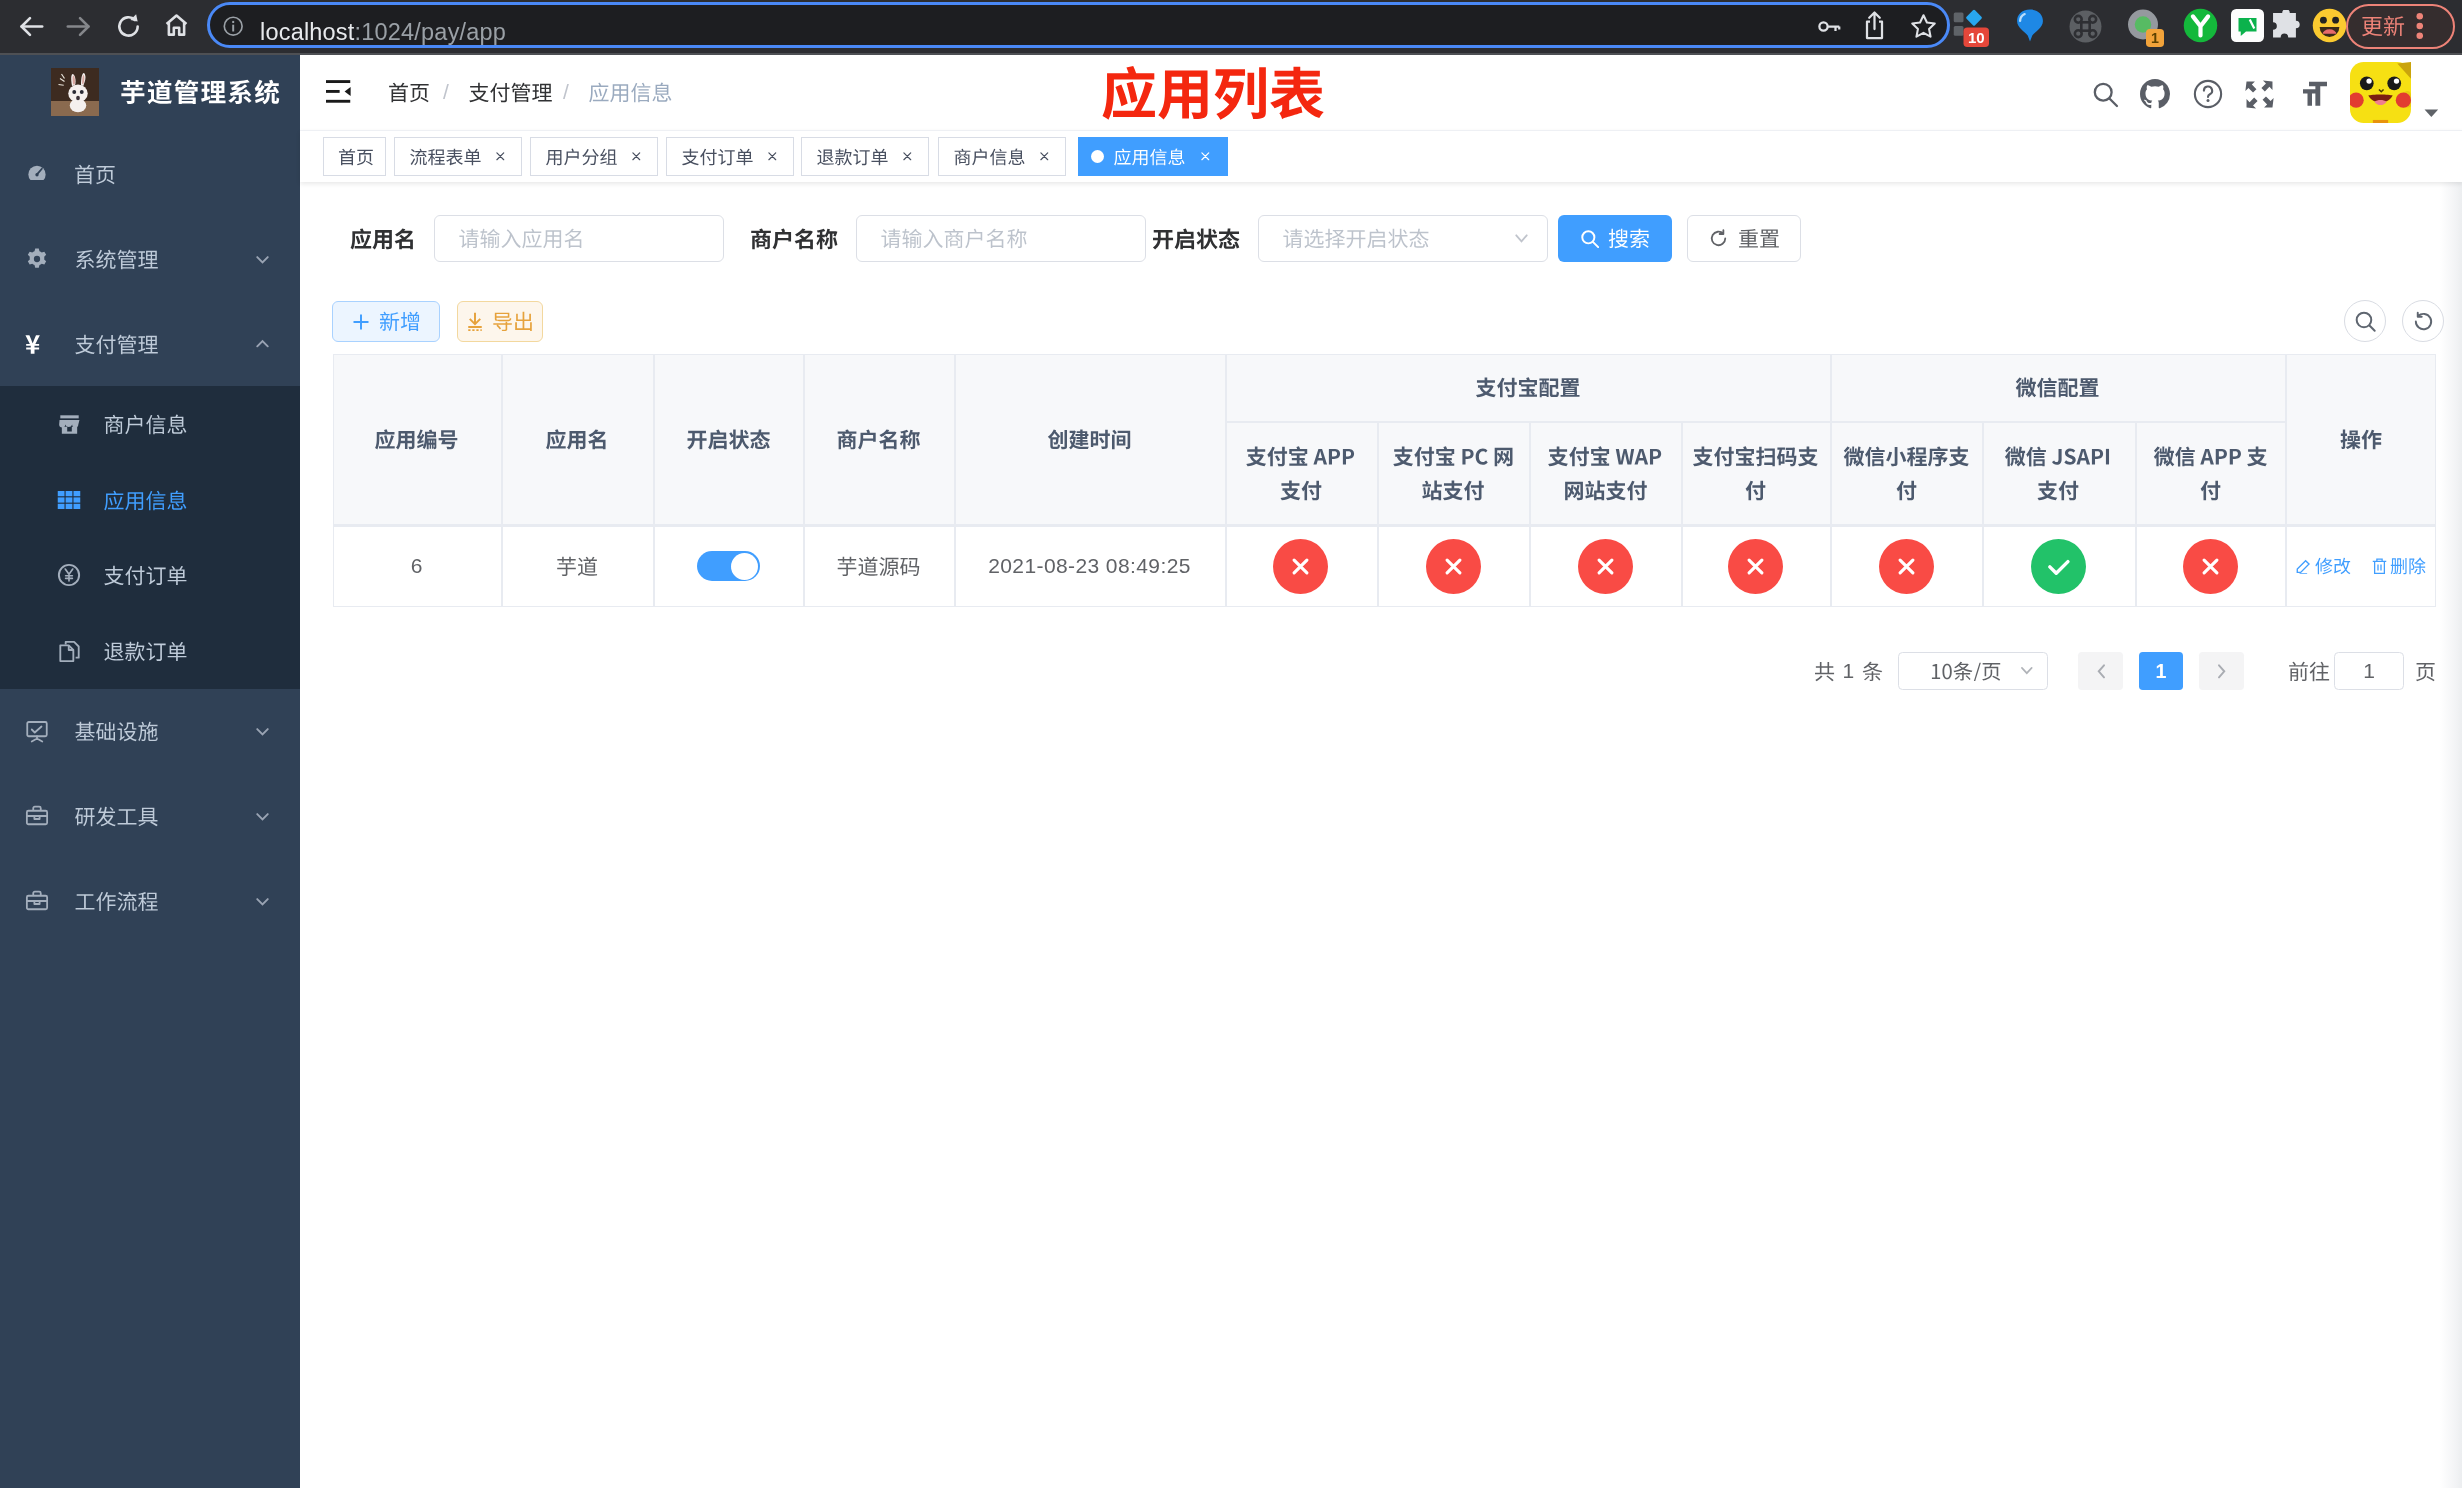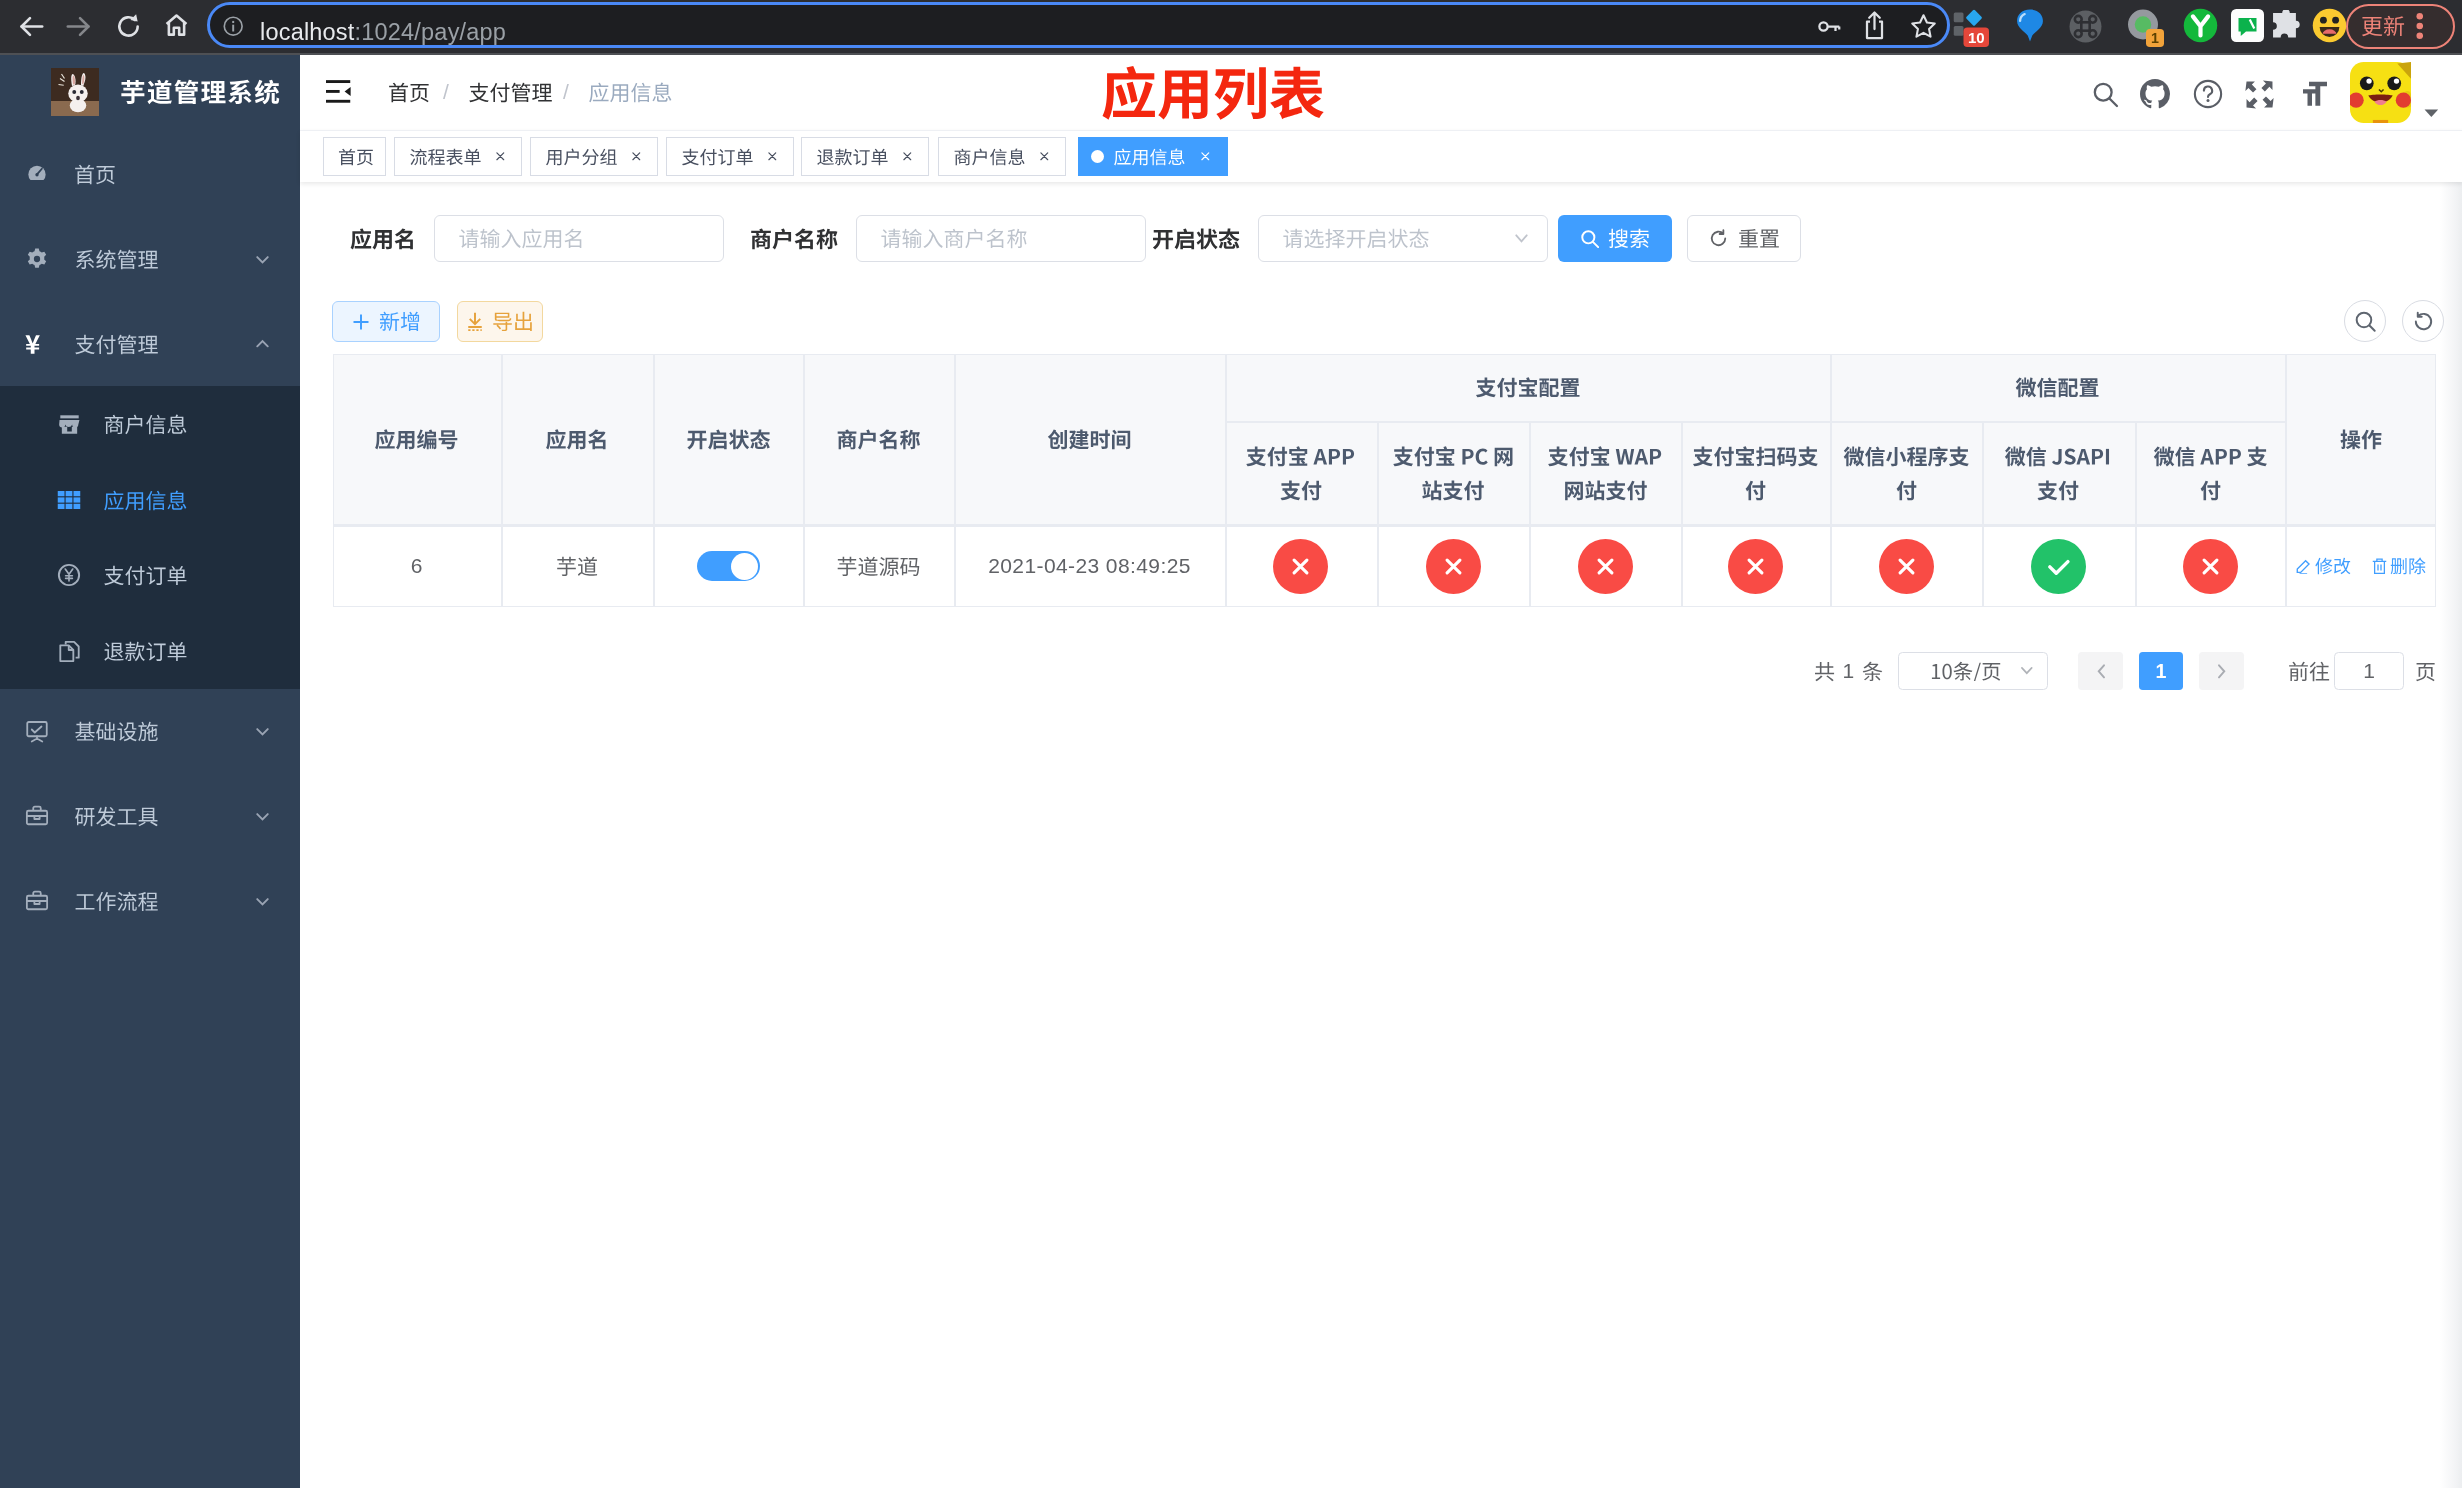--- a/index.html
+++ b/index.html
@@ -1075,21 +1075,21 @@
     <svg width="85" height="21" viewBox="0 0 112 28">
       <g fill="#606266" transform="translate(0,24.6) scale(0.02800)">
         <use href="#r828b"></use>
         <use href="#r9053" x="1000"></use>
         <use href="#r6e90" x="2000"></use>
         <use href="#r7801" x="3000"></use>
       </g>
     </svg>
   </div>
 <div class="a" style="left:954px;top:525px;width:271px;height:82px;display:flex;align-items:center;justify-content:center">
-    <span style="font-size:21px;color:#606266;letter-spacing:0.4px">2021-04-23 08:49:25</span>
+    <span style="font-size:21px;color:#606266;letter-spacing:0.4px">2021-08-23 08:49:25</span>
   </div>
 <div class="a" style="left:1225px;top:525px;width:151px;height:82px;display:flex;align-items:center;justify-content:center">
     <svg width="55" height="55" viewBox="0 0 73 73">
       <circle cx="36.5" cy="36.5" r="36.5" fill="#f94b45"></circle>
       <path d="M28 28 L45 45 M45 28 L28 45" stroke="#fff" stroke-width="4.2" stroke-linecap="round"></path>
     </svg>
   </div>
 <div class="a" style="left:1377px;top:525px;width:152px;height:82px;display:flex;align-items:center;justify-content:center">
     <svg width="55" height="55" viewBox="0 0 73 73">
       <circle cx="36.5" cy="36.5" r="36.5" fill="#f94b45"></circle>

